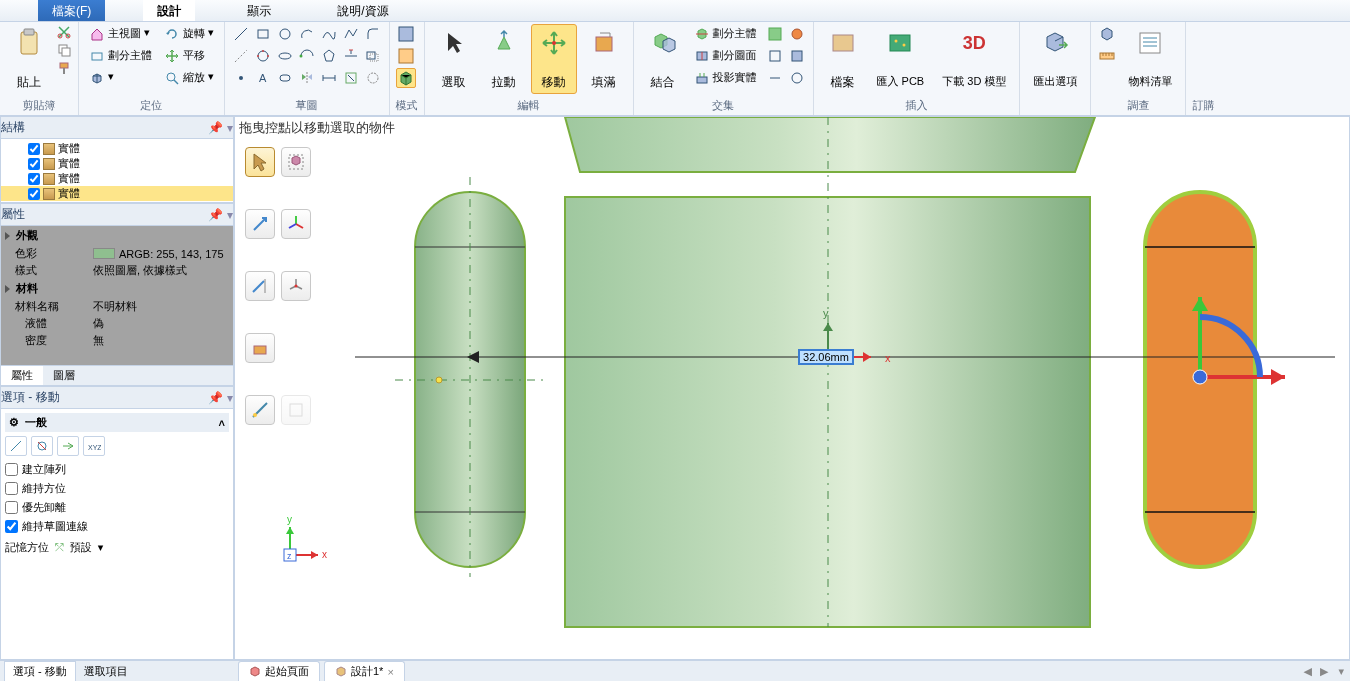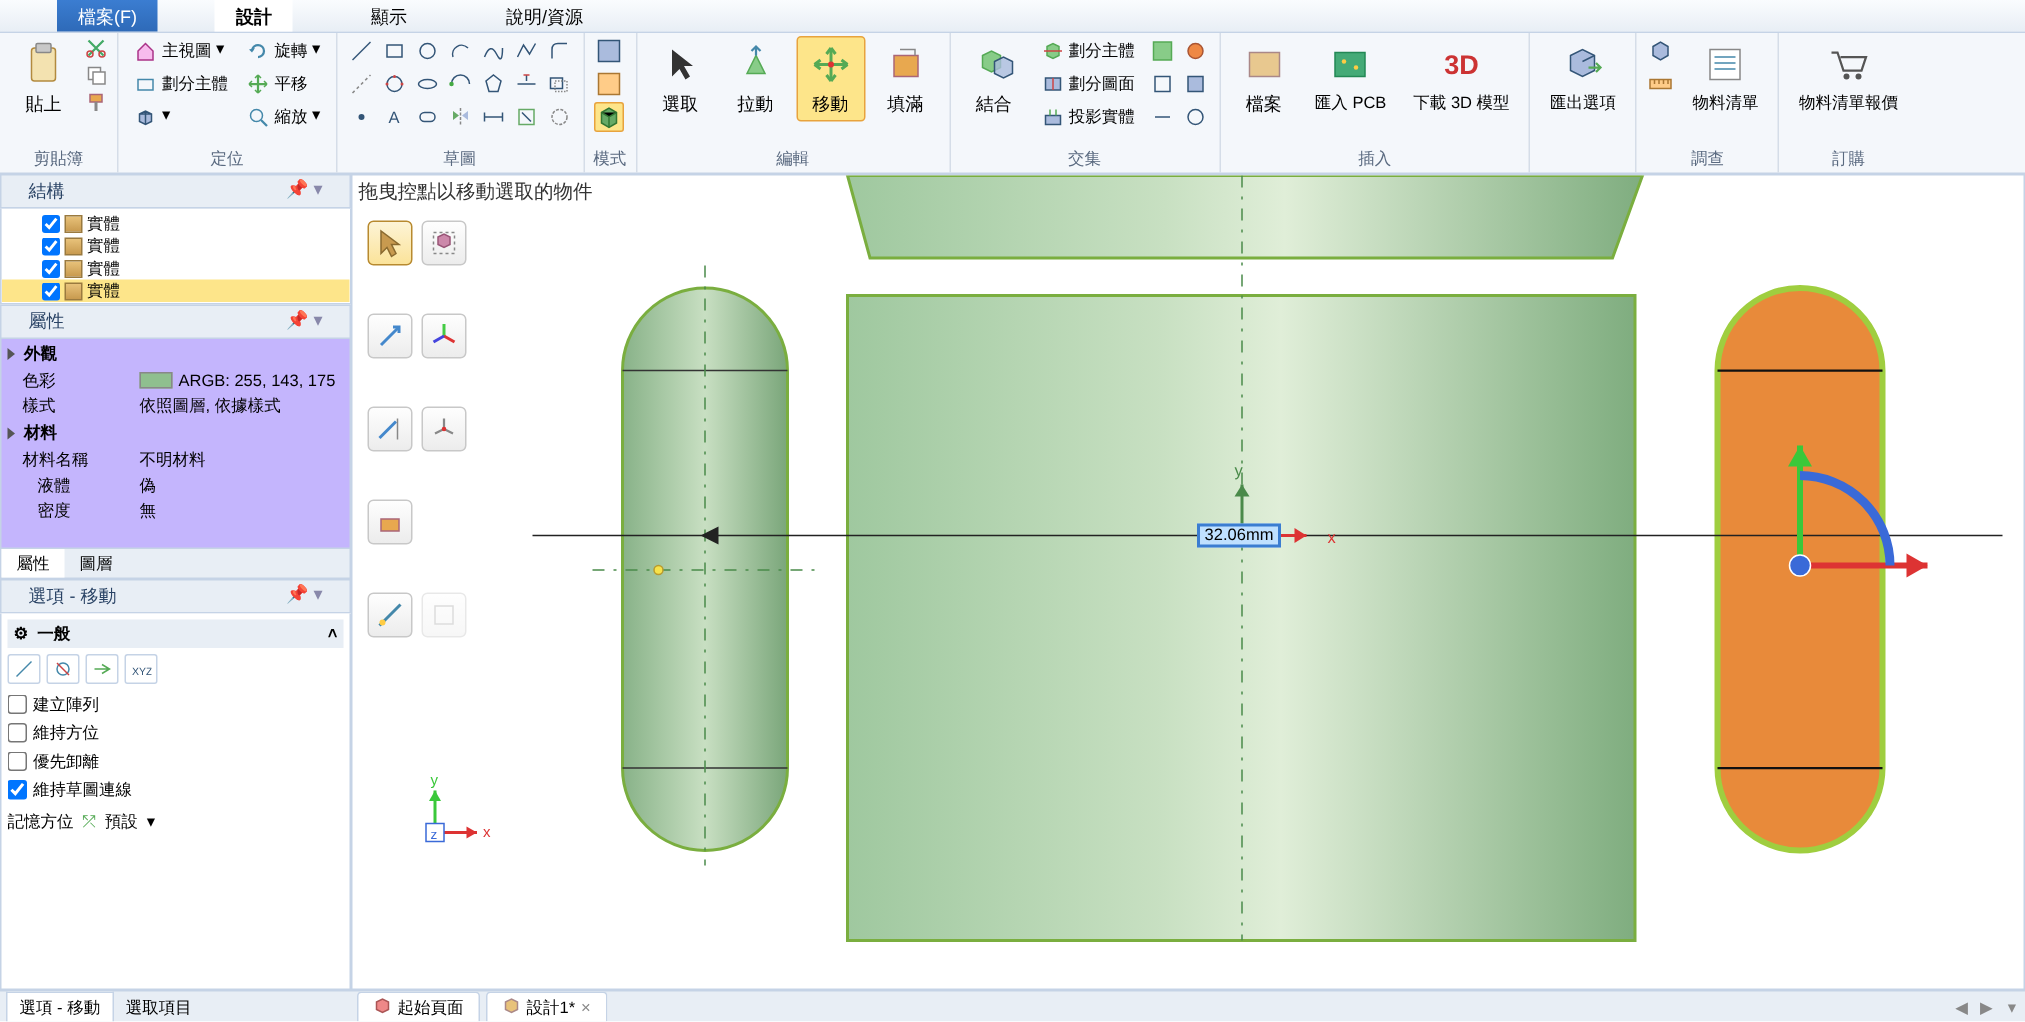--- a/index.html
+++ b/index.html
@@ -9,42 +9,42 @@
 .menubar { display: flex; height: 22px; background: linear-gradient(#fafcfe,#e8eef5); border-bottom: 1px solid #c5d3e6; }
 .menubar .menu-item { padding: 3px 14px; cursor: pointer; margin-left: 38px; }
 .menubar .menu-item.file { background: linear-gradient(#3b7dd1,#2e6ab8); color: #fff; }
 .menubar .menu-item.active { background: #fff; font-weight: bold; }
 
 
 .ribbon { display: flex; height: 94px; background: #f4f7fb; border-bottom: 1px solid #c5d3e6; }
 .ribbon-group { display: flex; flex-direction: column; border-right: 1px solid #d5dde8; padding: 2px 6px 0; }
 .ribbon-group-title { text-align: center; font-size: 11px; color: #5a6a80; padding: 1px 0 2px; margin-top: auto; }
 .ribbon-body { display: flex; align-items: flex-start; gap: 4px; flex: 1; }
-.big-btn { display: flex; flex-direction: column; align-items: center; gap: 2px; padding: 2px 6px; cursor: pointer; border: 1px solid transparent; border-radius: 3px; }
+.big-btn { display: flex; flex-direction: column; align-items: center; gap: 15px; padding: 2px 6px; cursor: pointer; border: 1px solid transparent; border-radius: 3px; }
 .big-btn.active { background: #fde58a; border-color: #e8a33d; }
 .icon32 { width: 32px; height: 32px; display: flex; align-items: center; justify-content: center; }
 .icon16 { width: 16px; height: 16px; display: inline-flex; align-items: center; justify-content: center; }
 .small-btn-col { display: flex; flex-direction: column; gap: 2px; }
 .small-btn-row { display: flex; gap: 3px; padding: 1px 3px; cursor: pointer; border: 1px solid transparent; border-radius: 2px; font-size: 11px; }
 .icon-grid { display: grid; grid-template-columns: repeat(7, 20px); grid-auto-rows: 20px; gap: 2px; }
 .icon-grid.narrow { grid-template-columns: repeat(4, 20px); }
 .grid-icon { display: flex; align-items: center; justify-content: center; cursor: pointer; border: 1px solid transparent; border-radius: 2px; }
 .grid-icon.active { background: #fde58a; border-color: #e8a33d; }
 
 
 .workspace { display: flex; height: 544px; }
 .left-col { width: 234px; display: flex; flex-direction: column; background: #f4f7fb; }
-.panel-header { display: flex; justify-content: space-between; align-items: flex-start; background: #e8eef5; border: 1px solid #c5d3e6; padding: 2px 18px; font-size: 12px; color: #2a4365; }
+.panel-header { display: flex; justify-content: space-between; align-items: center; background: #e8eef5; border: 1px solid #c5d3e6; padding: 2px 0; font-size: 12px; color: #2a4365; }
 .pin-icon { color: #88a; cursor: pointer; }
 .tree { background: #fff; border: 1px solid #c5d3e6; border-top: none; flex: 0 0 64px; overflow: auto; font-size: 11px; padding: 2px 0; }
 .tree-row { display: flex; align-items: center; gap: 3px; padding: 0 4px; height: 15px; }
 .tree-row.sel { background: #fde58a; }
 .tree-row input { width: 12px; height: 12px; }
 .tree-cube { width: 12px; height: 12px; background: linear-gradient(#e8c27a,#c89a4f); border: 1px solid #9a7a3f; }
-.props { background: #c4b5fd; border: 1px solid #c5d3e6; border-top: none; font-size: 11px; }
+.props { background: #a3a3a3; border: 1px solid #c5d3e6; border-top: none; font-size: 11px; }
 .prop-section { display: flex; align-items: center; gap: 4px; padding: 2px 4px; font-weight: bold; }
 .prop-row { display: flex; padding: 1px 4px 1px 14px; justify-content: space-between; }
 .prop-row .k { width: 78px; }
 .prop-row .v { flex: 1; display: flex; align-items: center; gap: 4px; }
 .swatch { width: 22px; height: 11px; background: #8fbf8f; border: 1px solid #888; }
 .tabs-bottom { display: flex; background: #e8eef5; border: 1px solid #c5d3e6; border-top: none; font-size: 11px; }
 .tabs-bottom .tab { padding: 2px 10px; cursor: pointer; }
 .tabs-bottom .tab.active { background: #fff; }
 .options-body { background: #fff; border: 1px solid #c5d3e6; border-top: none; flex: 1; padding: 4px; font-size: 11px; }
 .opt-head { display: flex; align-items: center; gap: 6px; background: #e8eef5; padding: 2px 4px; margin-bottom: 4px; font-weight: bold; }
@@ -516,32 +516,20 @@
               <path d="M7 9 H21 M7 13 H21 M7 17 H21" stroke="#48a"></path>
             </svg>
           </span>
           <span style="font-size:11px;">物料清單</span>
         </div>
     </div>
     <div class="ribbon-group-title">調查</div>
   </div>
 
   <div class="ribbon-group" style="border-right:none;">
-    <div class="ribbon-body">
-      <div class="big-btn">
-          <span class="icon32">
-            <svg width="30" height="28">
-              <path d="M4 6 H8 L12 18 H24 L27 9 H10" fill="none" stroke="#555" stroke-width="1.5"></path>
-              <circle cx="14" cy="22" r="2" fill="#555"></circle>
-              <circle cx="22" cy="22" r="2" fill="#555"></circle>
-            </svg>
-          </span>
-          <span style="font-size:11px;">物料清單報價</span>
-        </div>
-    </div>
     <div class="ribbon-group-title">訂購</div>
   </div>
 </div>
 
 <div class="workspace">
   <div class="left-col">
 
     <div class="panel-header">
         <span>結構</span>
         <span class="pin-icon">📌 ▾</span>

